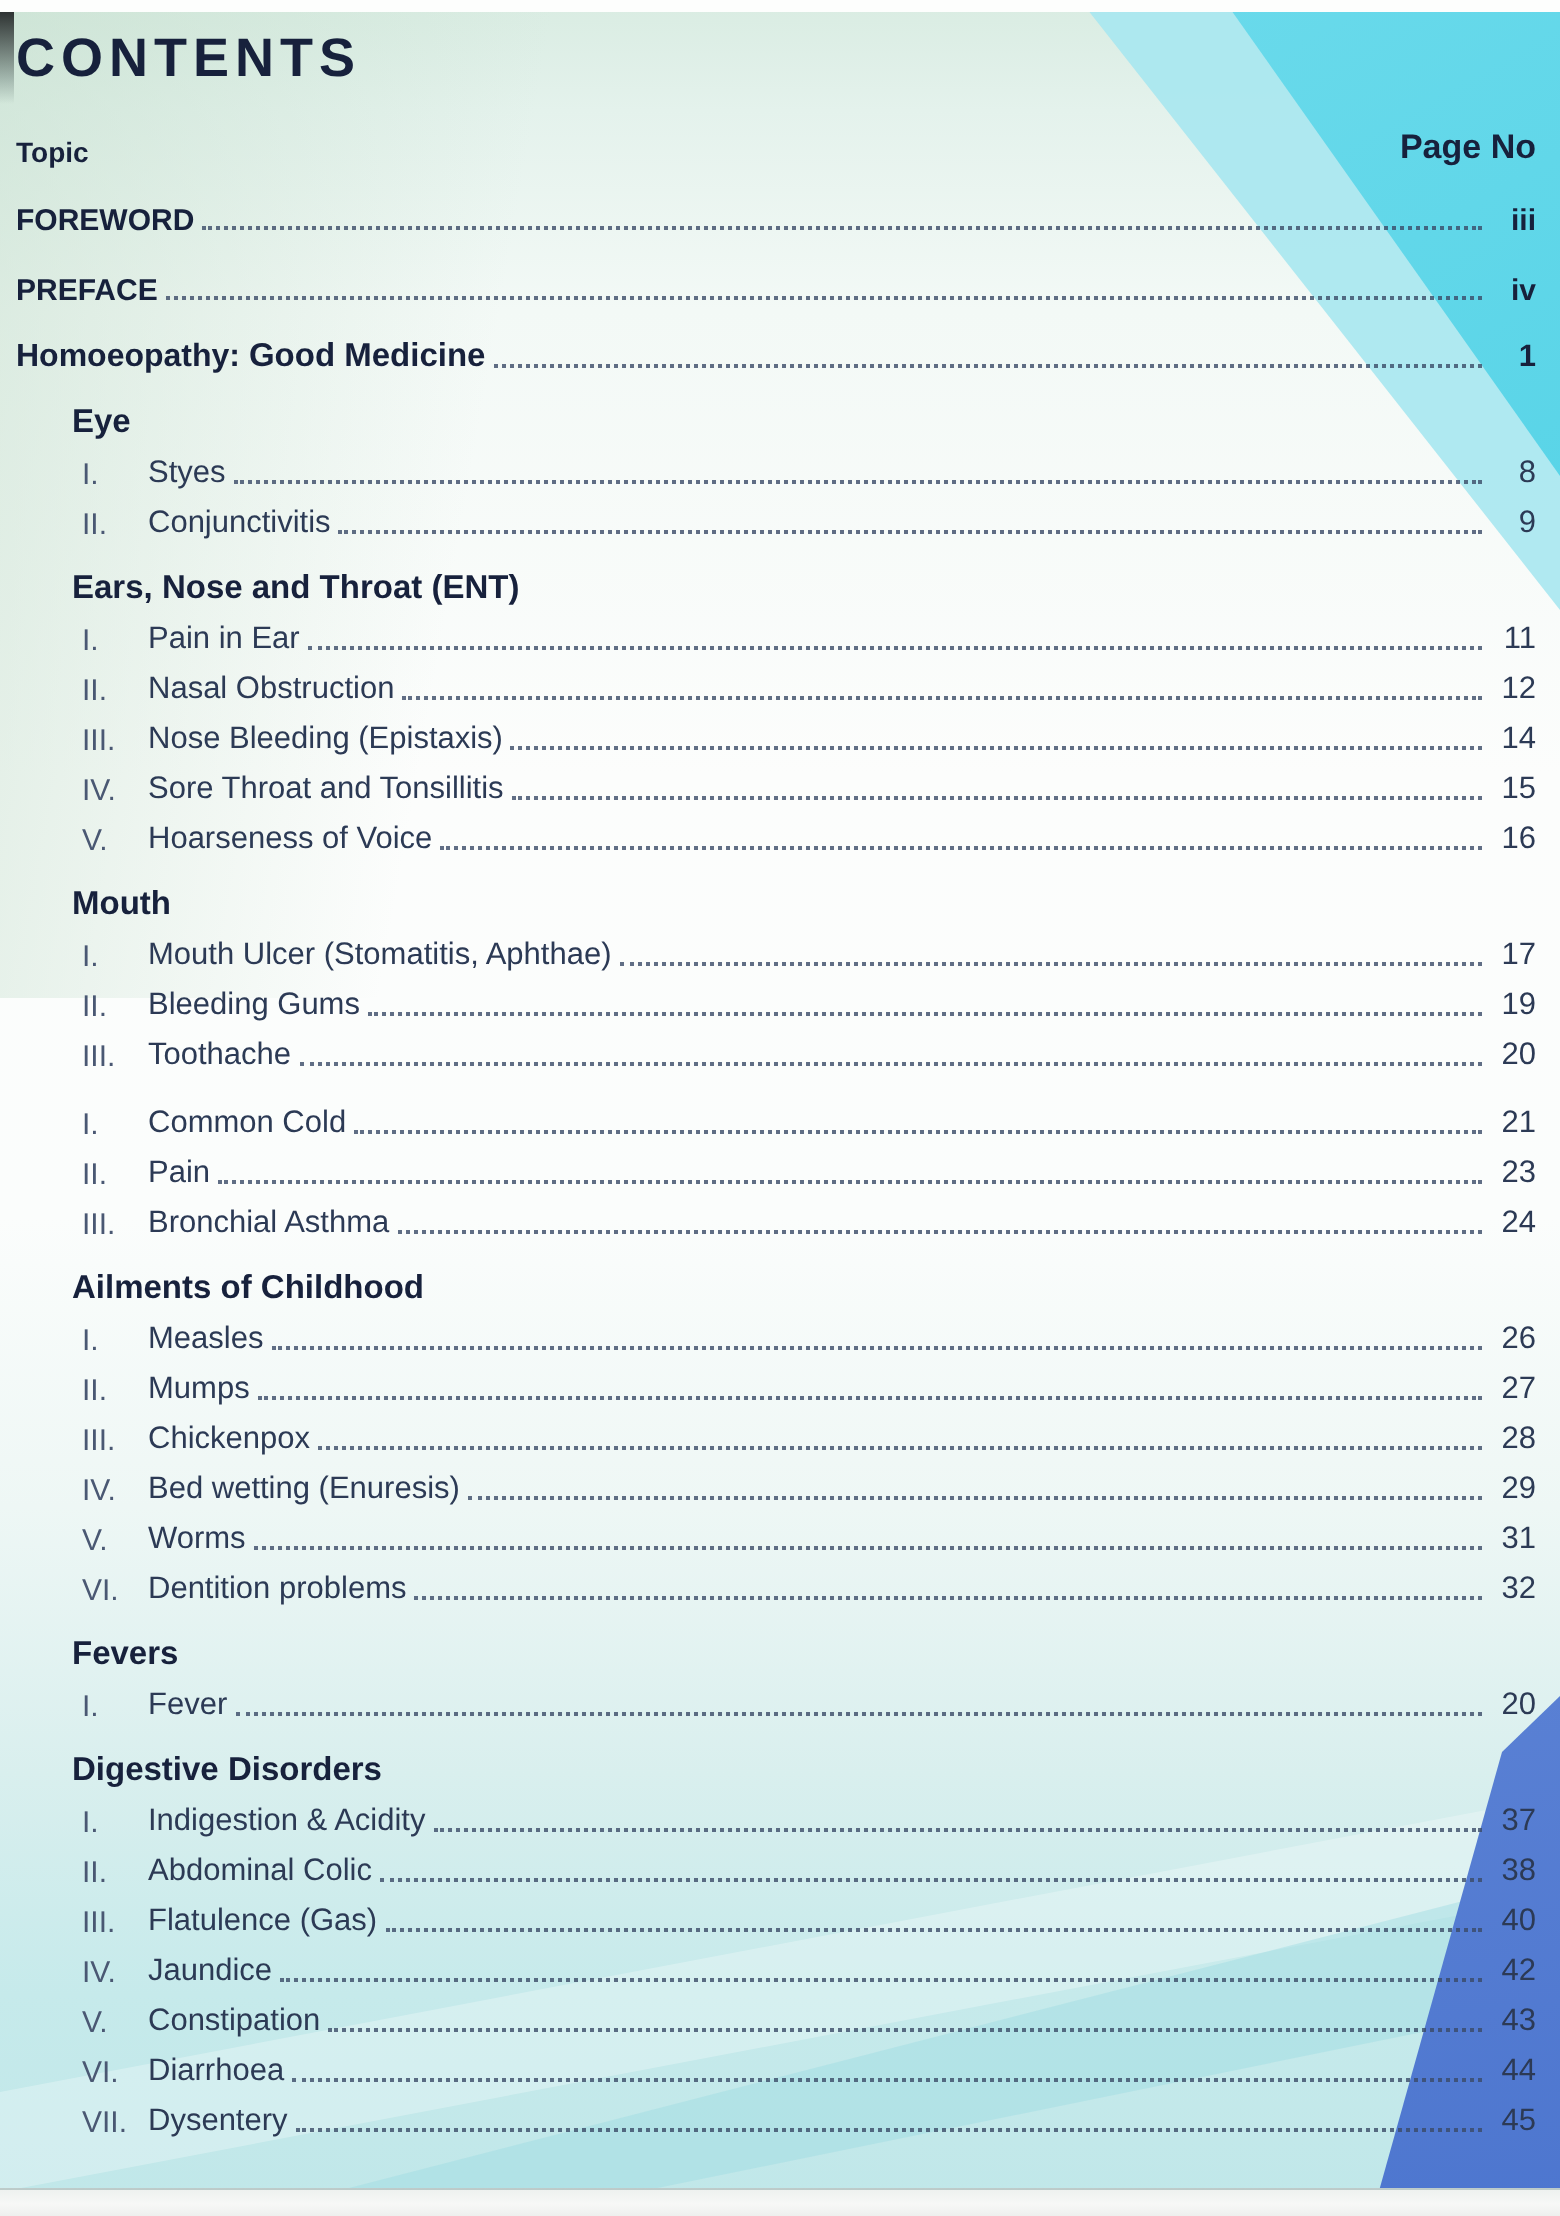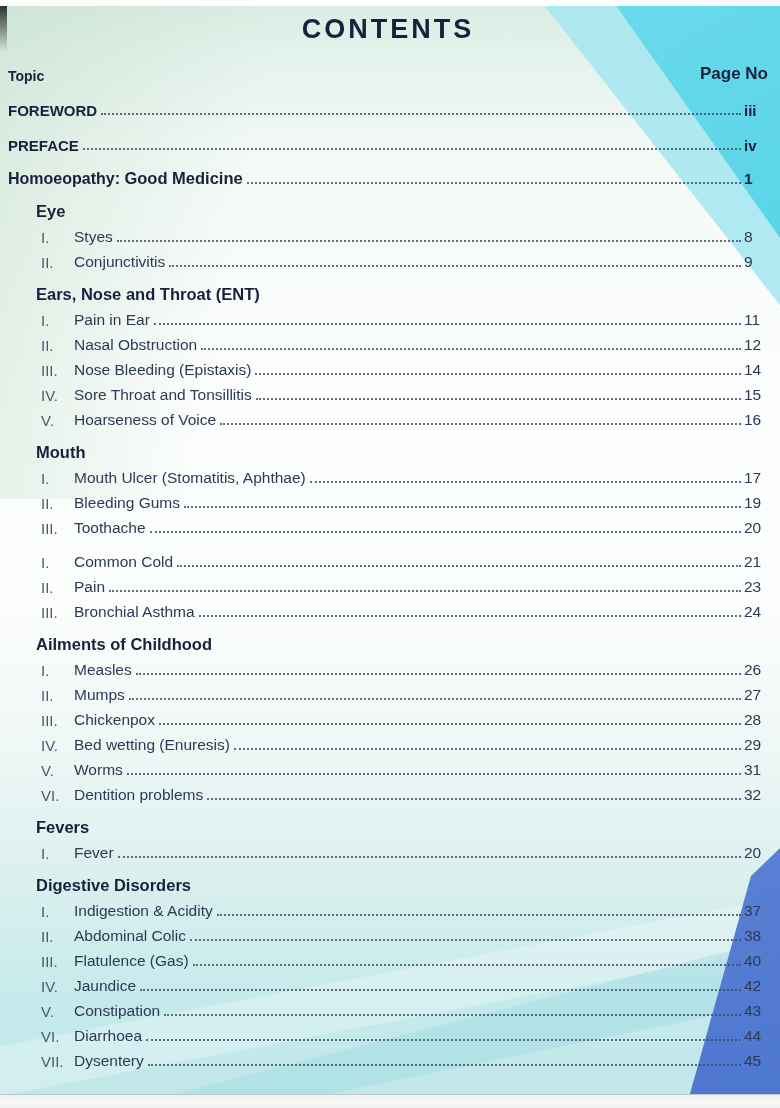--- a/index.html
+++ b/index.html
@@ -42,36 +42,36 @@
   }
   .bg.top-strip{top:0;height:6px;background:#fdfefd;}
   .bg.bottom-strip{
     top:1094px;height:14px;
     background:linear-gradient(180deg,#eef1ef 0%,#f7f8f7 50%,#eceeec 100%);
     border-top:1px solid rgba(130,160,160,.45);
   }
 
   .content{position:absolute;inset:0;padding:14px 12px 0 8px;z-index:5;}
   .title{
-    margin:0;height:34px;text-align:center;font-size:27px;font-weight:700;
+    margin:0;height:34px;font-size:27px;font-weight:700;
     letter-spacing:3px;color:var(--ink-dark,#17213c);
   }
   .colhead{
     display:flex;justify-content:space-between;align-items:flex-end;
     margin-top:16px;height:20px;font-weight:700;color:var(--ink-dark,#17213c);
   }
   .colhead .topic{font-size:14px;}
   .colhead .pageno{font-size:17px;}
 
   .row{display:flex;align-items:flex-end;color:var(--ink,#2c3a55);}
   .row .dots{
     flex:1;border-bottom:2px dotted rgba(58,74,102,.8);
     margin:0 3px 4px 4px;min-width:20px;
   }
-  .row .pg{min-width:24px;font-size:15.5px;}
+  .row .pg{min-width:24px;text-align:right;font-size:15.5px;}
 
   .fm-row{height:35px;font-weight:700;font-size:15px;color:var(--ink-dark,#17213c);}
   .fm-row .pg{font-weight:700;font-size:15px;}
 
   .main-row{height:34px;font-size:16px;font-weight:700;color:var(--ink-dark,#17213c);}
   .main-row .pg{font-weight:700;}
   .main-row .emph{font-size:16.5px;}
 
   .section{margin-top:9px;}
   .sec-heading{

